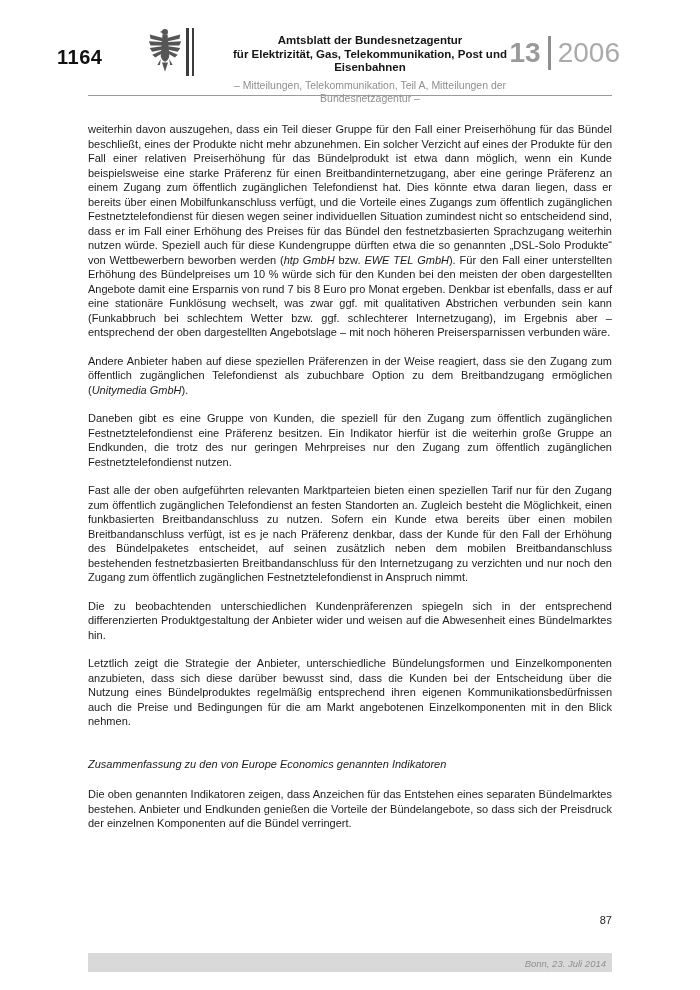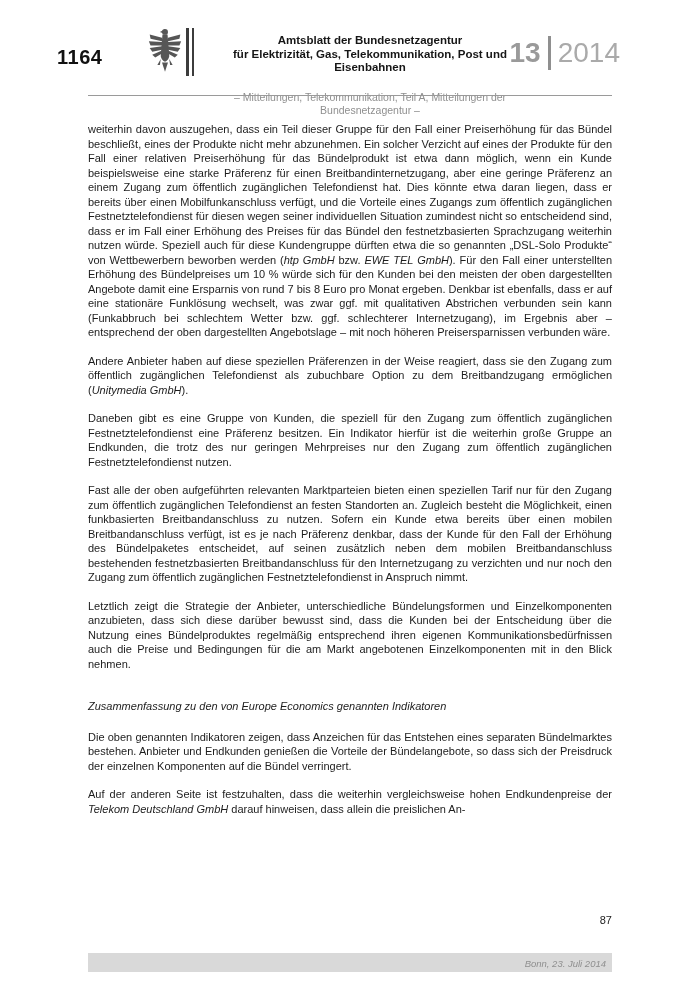--- a/index.html
+++ b/index.html
@@ -13,21 +13,21 @@
     position:absolute; left:57px; top:46px;
     font-size:20px; font-weight:700; letter-spacing:0.5px; color:#111;
   }
   .logo { position:absolute; left:148px; top:26px; display:flex; align-items:flex-start; }
   .logo svg { display:block; }
   .logo-bar-a { width:3px; height:48px; background:#3c3c3c; margin-left:4px; margin-top:2px; }
   .logo-bar-b { width:2px; height:48px; background:#3c3c3c; margin-left:3px; margin-top:2px; }
 
   .titles { position:absolute; left:200px; top:34px; width:340px; text-align:center; }
   .title-bold { font-weight:700; font-size:11.5px; line-height:13.5px; color:#161616; }
-  .subtitle { font-size:10.5px; line-height:13px; color:#8f8f8f; margin-top:16px; }
+  .subtitle { font-size:10.5px; line-height:13px; color:#8f8f8f; margin-top:4px; }
 
   .issue { position:absolute; right:80px; top:36px; display:flex; align-items:center; }
   .issue-no { font-size:28px; font-weight:700; color:#9a9a9a; font-style:normal; }
   .issue-divider { width:3px; height:34px; background:#8f8f8f; margin:0 7px; }
   .issue-year { font-size:28px; font-weight:400; color:#aaaaaa; }
 
   .header-rule { position:absolute; left:88px; width:524px; top:95px; height:1px; background:#9a9a9a; }
 
   
   .body-text {
@@ -81,36 +81,36 @@
 
     <div class="titles">
       <div class="title-bold">Amtsblatt der Bundesnetzagentur</div>
       <div class="title-bold">für Elektrizität, Gas, Telekommunikation, Post und Eisenbahnen</div>
       <div class="subtitle">– Mitteilungen, Telekommunikation, Teil A, Mitteilungen der Bundesnetzagentur –</div>
     </div>
 
     <div class="issue">
       <span class="issue-no">13</span>
       <span class="issue-divider"></span>
-      <span class="issue-year">2014</span>
+      <span class="issue-year">2006</span>
     </div>
 
     <div class="header-rule"></div>
   </header>
 
   <main class="body-text">
 
   <p class="para"><span>weiterhin davon auszugehen, dass ein Teil dieser Gruppe für den Fall einer Preiserhöhung für das Bündel beschließt, eines der Produkte nicht mehr abzunehmen. Ein solcher Verzicht auf eines der Produkte für den Fall einer relativen Preiserhöhung für das Bündelprodukt ist etwa dann möglich, wenn ein Kunde beispielsweise eine starke Präferenz für einen Breitbandinternetzugang, aber eine geringe Präferenz an einem Zugang zum öffentlich zugänglichen Telefondienst hat. Dies könnte etwa daran liegen, dass er bereits über einen Mobilfunkanschluss verfügt, und die Vorteile eines Zugangs zum öffentlich zugänglichen Festnetztelefondienst für diesen wegen seiner individuellen Situation zumindest nicht so entscheidend sind, dass er im Fall einer Erhöhung des Preises für das Bündel den festnetzbasierten Sprachzugang weiterhin nutzen würde. Speziell auch für diese Kundengruppe dürften etwa die so genannten „DSL-Solo Produkte“ von Wettbewerbern beworben werden (</span><em>htp GmbH</em><span> bzw. </span><em>EWE TEL GmbH</em><span>). Für den Fall einer unterstellten Erhöhung des Bündelpreises um 10 % würde sich für den Kunden bei den meisten der oben dargestellten Angebote damit eine Ersparnis von rund 7 bis 8 Euro pro Monat ergeben. Denkbar ist ebenfalls, dass er auf eine stationäre Funklösung wechselt, was zwar ggf. mit qualitativen Abstrichen verbunden sein kann (Funkabbruch bei schlechtem Wetter bzw. ggf. schlechterer Internetzugang), im Ergebnis aber – entsprechend der oben dargestellten Angebotslage – mit noch höheren Preisersparnissen verbunden wäre.</span></p>
       <p class="para"><span>Andere Anbieter haben auf diese speziellen Präferenzen in der Weise reagiert, dass sie den Zugang zum öffentlich zugänglichen Telefondienst als zubuchbare Option zu dem Breitbandzugang ermöglichen (</span><em>Unitymedia GmbH</em><span>).</span></p>
       <p class="para"><span>Daneben gibt es eine Gruppe von Kunden, die speziell für den Zugang zum öffentlich zugänglichen Festnetztelefondienst eine Präferenz besitzen. Ein Indikator hierfür ist die weiterhin große Gruppe an Endkunden, die trotz des nur geringen Mehrpreises nur den Zugang zum öffentlich zugänglichen Festnetztelefondienst nutzen.</span></p>
       <p class="para"><span>Fast alle der oben aufgeführten relevanten Marktparteien bieten einen speziellen Tarif nur für den Zugang zum öffentlich zugänglichen Telefondienst an festen Standorten an. Zugleich besteht die Möglichkeit, einen funkbasierten Breitbandanschluss zu nutzen. Sofern ein Kunde etwa bereits über einen mobilen Breitbandanschluss verfügt, ist es je nach Präferenz denkbar, dass der Kunde für den Fall der Erhöhung des Bündelpaketes entscheidet, auf seinen zusätzlich neben dem mobilen Breitbandanschluss bestehenden festnetzbasierten Breitbandanschluss für den Internetzugang zu verzichten und nur noch den Zugang zum öffentlich zugänglichen Festnetztelefondienst in Anspruch nimmt.</span></p>
+      <p class="para"><span>Die zu beobachtenden unterschiedlichen Kundenpräferenzen spiegeln sich in der entsprechend differenzierten Produktgestaltung der Anbieter wider und weisen auf die Abwesenheit eines Bündelmarktes hin.</span></p>
       <p class="para"><span>Letztlich zeigt die Strategie der Anbieter, unterschiedliche Bündelungsformen und Einzelkomponenten anzubieten, dass sich diese darüber bewusst sind, dass die Kunden bei der Entscheidung über die Nutzung eines Bündelproduktes regelmäßig entsprechend ihren eigenen Kommunikationsbedürfnissen auch die Preise und Bedingungen für die am Markt angebotenen Einzelkomponenten mit in den Blick nehmen.</span></p>
       <p class="para heading"><em>Zusammenfassung zu den von Europe Economics genannten Indikatoren</em></p>
       <p class="para"><span>Die oben genannten Indikatoren zeigen, dass Anzeichen für das Entstehen eines separaten Bündelmarktes bestehen. Anbieter und Endkunden genießen die Vorteile der Bündelangebote, so dass sich der Preisdruck der einzelnen Komponenten auf die Bündel verringert.</span></p>
-      <p class="para"><span>Auf der anderen Seite ist festzuhalten, dass die weiterhin vergleichsweise hohen Endkundenpreise der </span><em>Telekom Deutschland GmbH</em><span> darauf hinweisen, dass allein die preislichen An-</span></p>
     </main>
 
   <div class="pnum-bottom">87</div>
 
   <div class="footer-bar">
     <span>Bonn, 23. Juli 2014</span>
   </div>
 
 </div>
 

